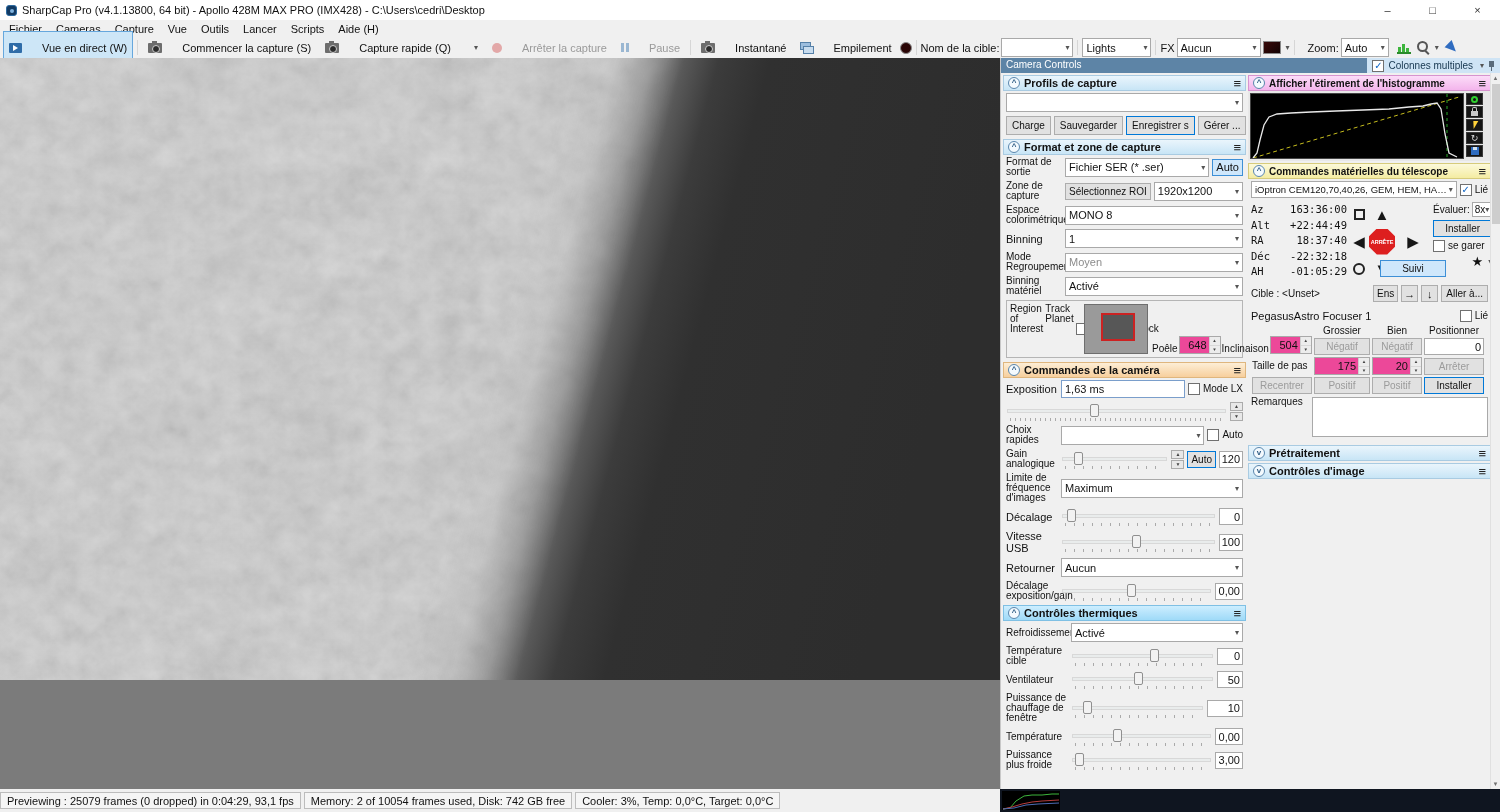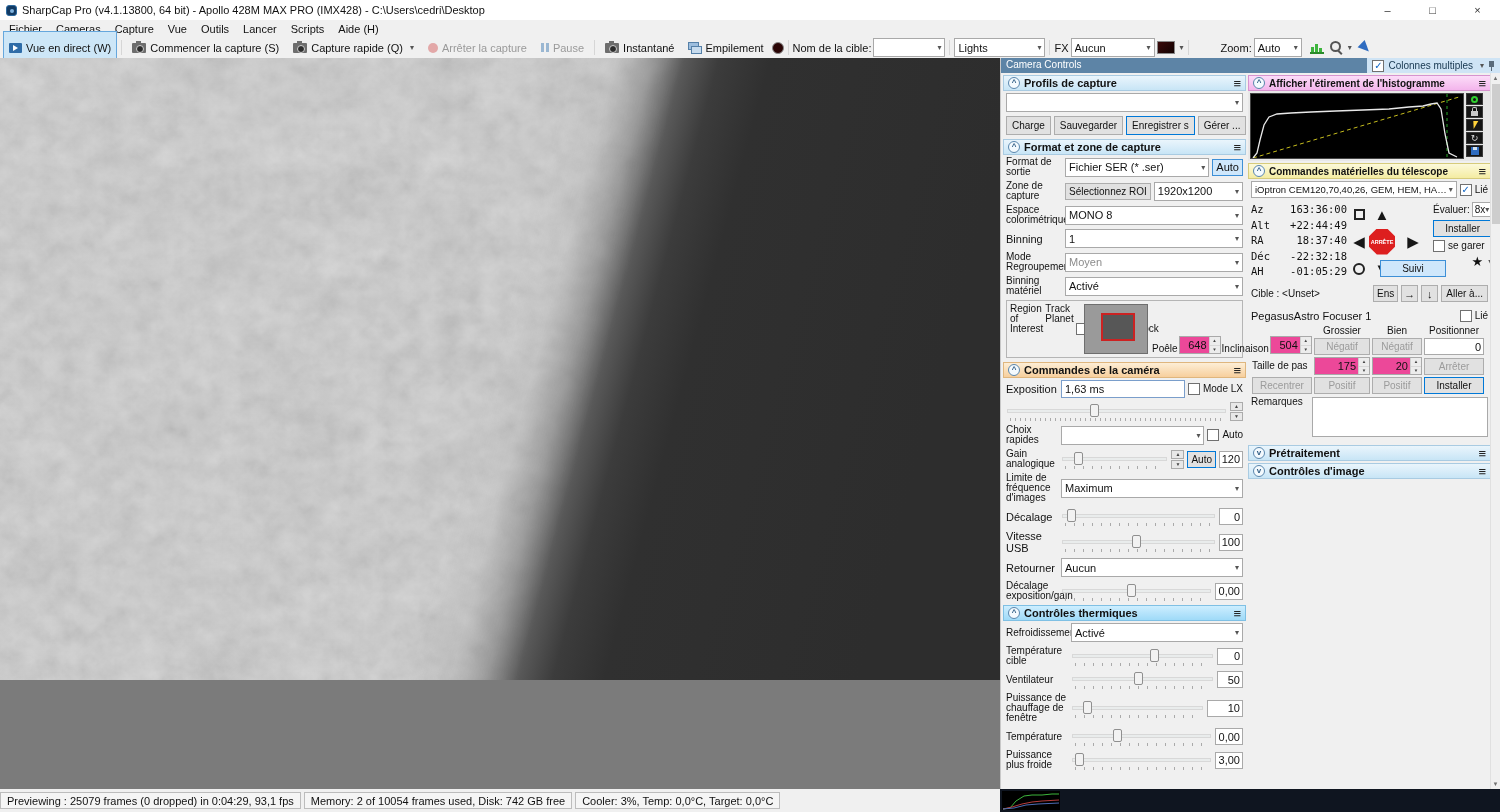--- a/index.html
+++ b/index.html
@@ -8,21 +8,21 @@
 .titlebar{position:absolute;left:0;top:0;width:1500px;height:20px;background:#fff;display:flex;align-items:center;padding-left:6px;gap:5px}
 .app-icon{width:11px;height:11px;border-radius:3px;background:#123a63;border:1px solid #2c6aa0;position:relative;flex-shrink:0}
 .app-icon::after{content:"";position:absolute;left:3px;top:3px;width:4px;height:4px;border-radius:50%;background:#7fb3e0}
 .win-btns{margin-left:auto;display:flex;height:100%}
 .win-btn{width:45px;height:100%;display:flex;align-items:center;justify-content:center;font-size:11px;color:#333}
 
 .menubar{position:absolute;left:0;top:20px;width:1500px;height:17px;background:#f0f0f0;display:flex;align-items:center;padding-left:2px}
 .menu-item{padding:1px 7px}
 
 .toolbar{position:absolute;left:0;top:37px;width:1500px;height:21px;background:#f0f0f0;display:flex;align-items:center;padding:0 3px;gap:2px}
-.tbtn{display:flex;align-items:center;gap:4px;height:33px;padding:0 5px;border:1px solid transparent;white-space:nowrap}
+.tbtn{display:flex;align-items:center;gap:20px;height:33px;padding:0 5px;border:1px solid transparent;white-space:nowrap}
 .tbtn.on{background:#cde6f7;border-color:#66a7dd}
 .tbtn.dis{color:#9a9a9a}
 .tsep{width:1px;height:15px;background:#d6d6d6;margin:0 2px}
 .dd{font-size:8px;color:#555;margin-left:3px}
 .combo{display:flex;align-items:center;background:#fff;border:1px solid #a9a9a9;height:19px;padding:0 3px;white-space:nowrap;overflow:hidden}
 .combo .cval{overflow:hidden;text-overflow:ellipsis;white-space:nowrap}
 .combo .dd{margin-left:auto}
 .combo.dis .cval{color:#8c8c8c}
 .btn{display:inline-flex;align-items:center;justify-content:center;background:#e1e1e1;border:1px solid #adadad;height:19px;padding:0 5px;white-space:nowrap}
 .btn.primary{border-color:#0078d7}
@@ -195,34 +195,34 @@
     <span>Empilement</span>
   </span>
   <span class="i-swatch-circle"></span>
   <span class="tsep"></span>
   <span>Nom de la cible:</span>
   <div class="combo" style="width:72px">
     <span class="cval"></span>
     <span class="dd">▾</span>
   </div>
   <span class="tsep"></span>
-  <div class="combo" style="width:91px">
+  <div class="combo" style="width:69px">
     <span class="cval">Lights</span>
     <span class="dd">▾</span>
   </div>
   <span class="tsep"></span>
   <span>FX</span>
   <div class="combo" style="width:84px">
     <span class="cval">Aucun</span>
     <span class="dd">▾</span>
   </div>
   <span class="i-fx-swatch"></span>
   <span class="dd">▾</span>
   <span class="tsep"></span>
-  <span style="margin-left:28px">Zoom:</span>
+  <span style="margin-left:9px">Zoom:</span>
   <div class="combo" style="width:48px">
     <span class="cval">Auto</span>
     <span class="dd">▾</span>
   </div>
   <svg width="14" height="12" style="margin-left:6px">
     <rect x="0" y="10" width="14" height="2" fill="#2a8a2a"></rect>
     <rect x="1" y="5" width="3" height="5" fill="#3db53d"></rect>
     <rect x="5" y="2" width="3" height="8" fill="#3db53d"></rect>
     <rect x="9" y="6" width="3" height="4" fill="#3db53d"></rect>
   </svg>

